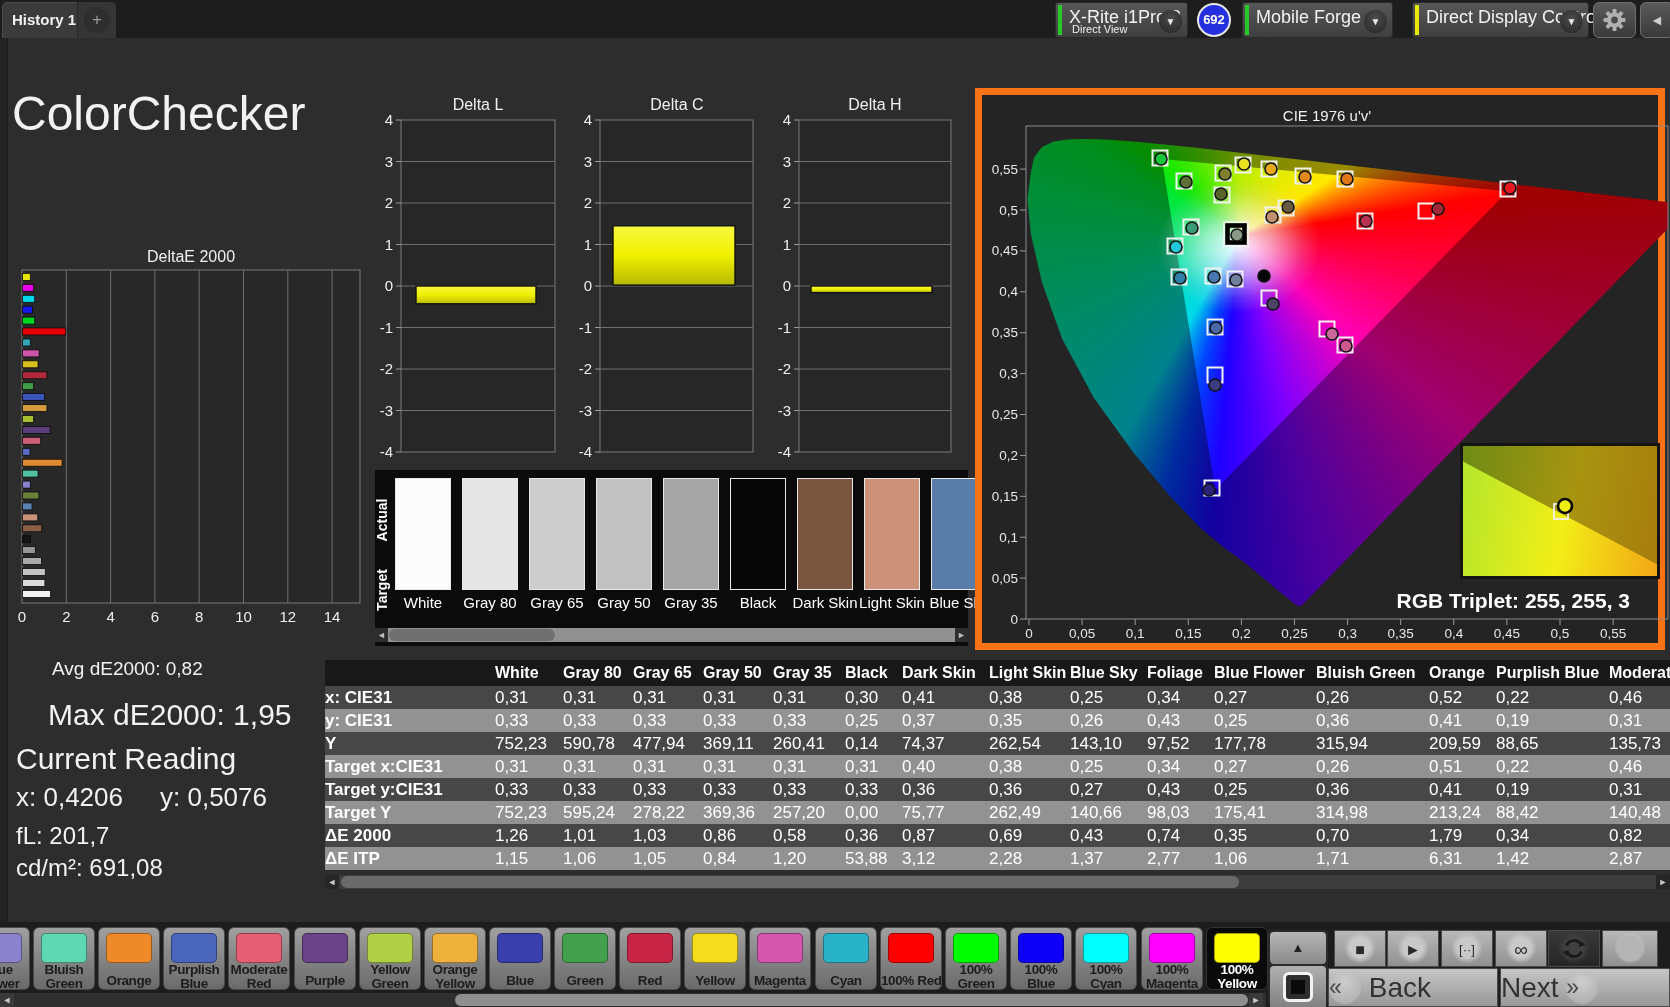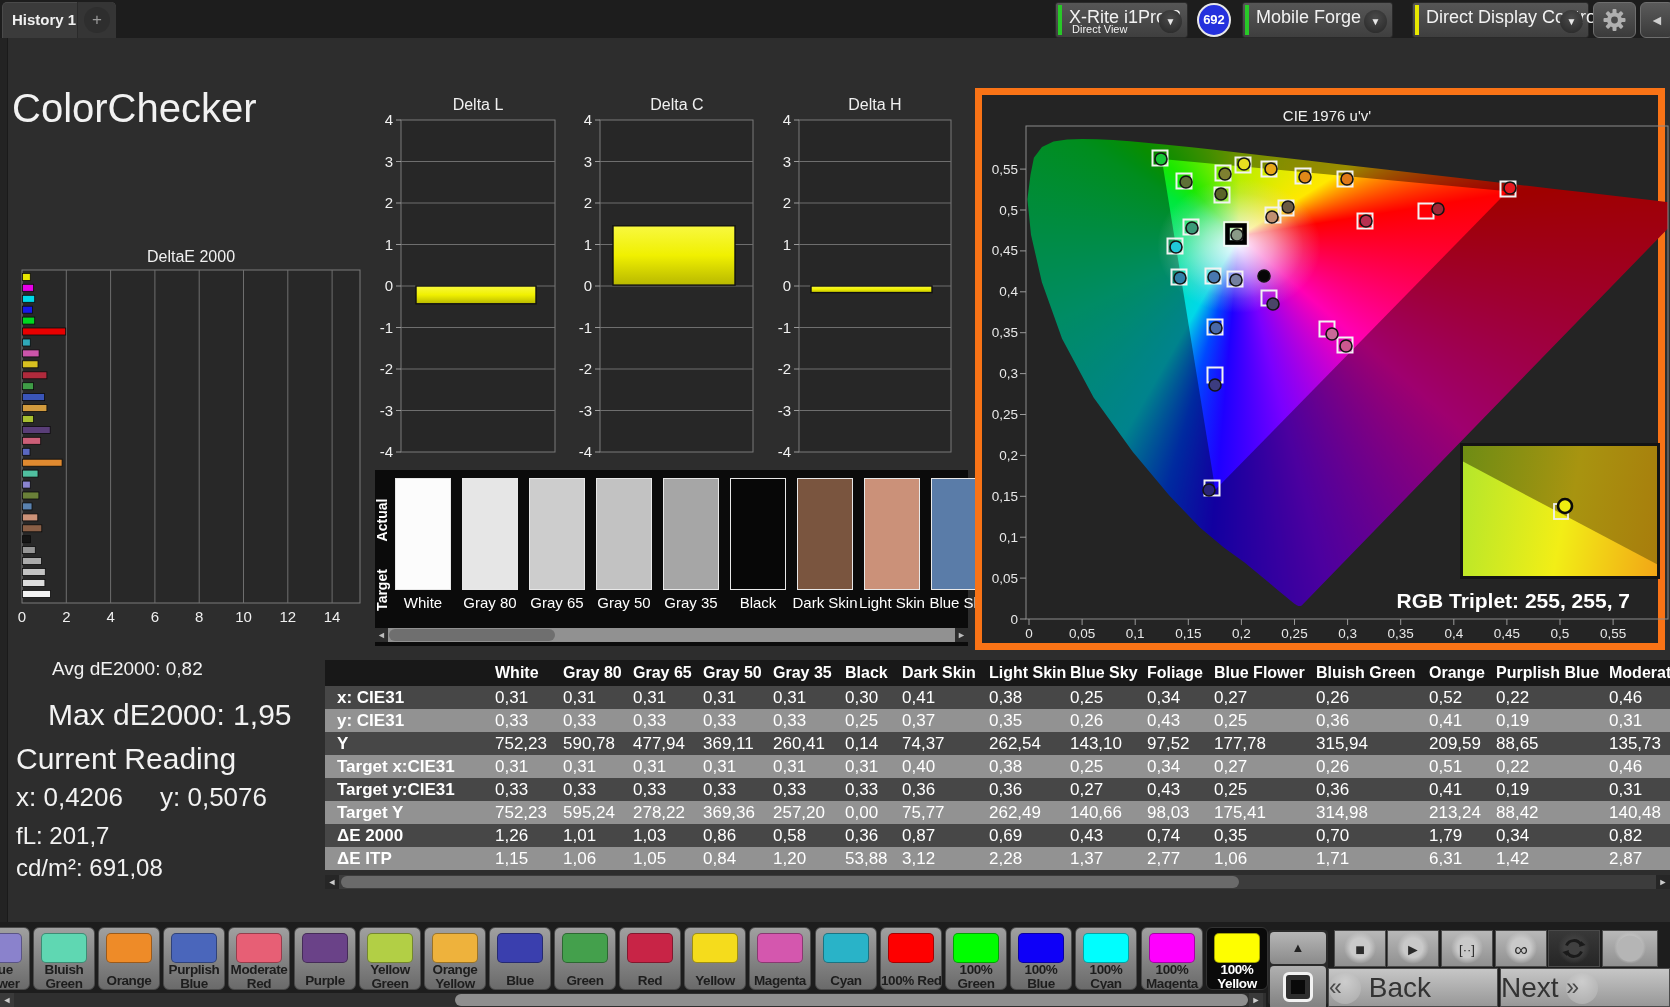--- a/index.html
+++ b/index.html
@@ -20,21 +20,21 @@
 .dd .arr{position:absolute;right:5px;top:7px;width:23px;height:23px;border-radius:50%;
  background:radial-gradient(circle at 50% 35%,#4a4a4a,#262626);color:#e8e8e8;font-size:10px;
  text-align:center;line-height:23px}
 #meter{position:absolute;left:1197px;top:3px;width:34px;height:34px;border-radius:50%;
  background:#2430dd;border:2px solid #e8e8e8;color:#fff;font-size:13px;font-weight:bold;
  text-align:center;line-height:30px}
 .sqbtn{position:absolute;top:2px;height:36px;background:linear-gradient(#5a5a5a,#3a3a3a);
  border:1px solid #6e6e6e;border-radius:6px;color:#cfcfcf;text-align:center}
 #main{position:absolute;left:0;top:38px;width:1670px;height:884px;background:#2d2d2d}
 #ledge{position:absolute;left:0;top:0;width:8px;height:884px;background:#232323;border-right:1px solid #1a1a1a}
-#title{position:absolute;left:12px;top:48px;font-size:40px;color:#f2f2f2}
+#title{position:absolute;left:12px;top:48px;font-size:48px;color:#f2f2f2}
 svg text{fill:#f0f0f0}
 .tl{font-size:16px}
 .xl{font-size:15px}
 .al{font-size:13.5px;fill:#e8e8e8}
 #swpanel{position:absolute;left:375px;top:432px;width:593px;height:176px;background:#0b0b0b}
 .swl{position:absolute;color:#fff;font-size:15px;text-align:center;white-space:nowrap}
 .vlab{position:absolute;left:-14px;color:#fff;font-size:14px;font-weight:bold;transform:rotate(-90deg)}
 #swsb{position:absolute;left:0px;top:158px;width:593px;height:14px;background:#919191}
 #swsb .th{position:absolute;left:14px;top:1px;width:166px;height:12px;background:#6f6f6f;border-radius:6px}
 #swsb .ab{position:absolute;top:0;width:13px;height:14px;background:#2d2d2d;color:#bbb;
@@ -50,21 +50,21 @@
  background:linear-gradient(100deg,#6e8c14,#a89410 55%,#a87c0c);
  clip-path:polygon(0 0,100% 0,100% 91%,0 12%)}
 #rgbt{position:absolute;left:300px;top:494px;width:348px;text-align:right;color:#fff;
  font-size:21px;font-weight:bold}
 #stats{position:absolute;left:0;top:614px;width:320px;color:#f2f2f2}
 #stats div{position:absolute;white-space:nowrap}
 #tblwrap{position:absolute;left:325px;top:622px;width:1345px;height:210px;overflow:hidden}
 table.dt{border-collapse:collapse;table-layout:fixed;width:1380px}
 .dt td{height:23px;font-size:17px;color:#fff;padding:0 0 0 4px;overflow:hidden;white-space:nowrap}
 .dt tr.hd td{height:26px;background:#181818;font-weight:bold;font-size:16px}
-.dt td.lb{font-weight:bold;padding-left:12px}
+.dt td.lb{font-weight:bold;padding-left:0}
 .dt tr.r1 td{background:#474747}
 .dt tr.r2 td{background:#929292}
 #tbsb{position:absolute;left:325px;top:837px;width:1345px;height:14px;background:#3c3c3c}
 #tbsb .th{position:absolute;left:16px;top:1px;width:898px;height:12px;background:#6a6a6a;border-radius:6px}
 #tbsb .ab{position:absolute;top:0;width:14px;height:14px;background:#262626;color:#ccc;
  font-size:9px;text-align:center;line-height:14px}
 #botbar{position:absolute;left:0;top:922px;width:1670px;height:85px;background:#1d1d1d}
 .pbtn{position:absolute;top:5px;width:62px;height:63px;border-radius:6px;
  background:linear-gradient(#a0a0a0,#6a6a6a);border:1px solid #4a4a4a;overflow:hidden}
 .pbtn.sel{background:#0a0a0a;border-color:#333}
@@ -426,21 +426,21 @@
 <circle cx="384" cy="126" r="6" fill="#b83050" stroke="#141414" stroke-width="1.6"></circle>
   </svg>
   <div id="miniP">
         <div id="miniG"></div>
         <div id="miniD"></div>
    <svg class="abs" style="left:0;top:0" width="200" height="136">
     <rect x="94" y="61" width="14" height="15" fill="none" stroke="#f0f0f0" stroke-width="1.8"></rect>
     <circle cx="105" cy="63" r="7" fill="#f0ee10" stroke="#0a0a0a" stroke-width="2.6"></circle>
    </svg>
   </div>
-  <div id="rgbt">RGB Triplet: 255, 255, 7</div>
+  <div id="rgbt">RGB Triplet: 255, 255, 3</div>
  </div>
 
  <div id="stats">
   <div style="left:52px;top:6px;font-size:19px">Avg dE2000: 0,82</div>
   <div style="left:48px;top:46px;font-size:30px">Max dE2000: 1,95</div>
   <div style="left:16px;top:90px;font-size:30px">Current Reading</div>
   <div style="left:16px;top:130px;font-size:26px">x: 0,4206</div>
   <div style="left:160px;top:130px;font-size:26px">y: 0,5076</div>
   <div style="left:16px;top:170px;font-size:24px">fL: 201,7</div>
   <div style="left:16px;top:202px;font-size:24px">cd/m²: 691,08</div>

